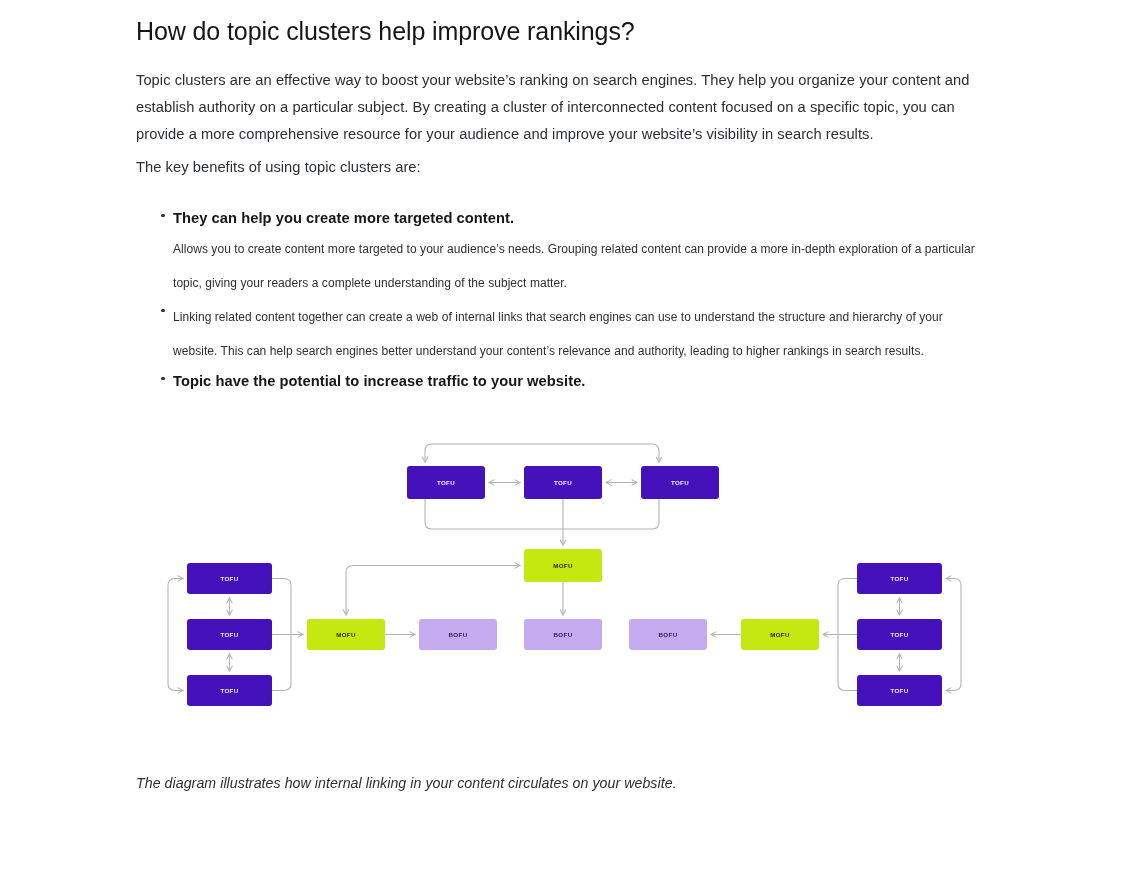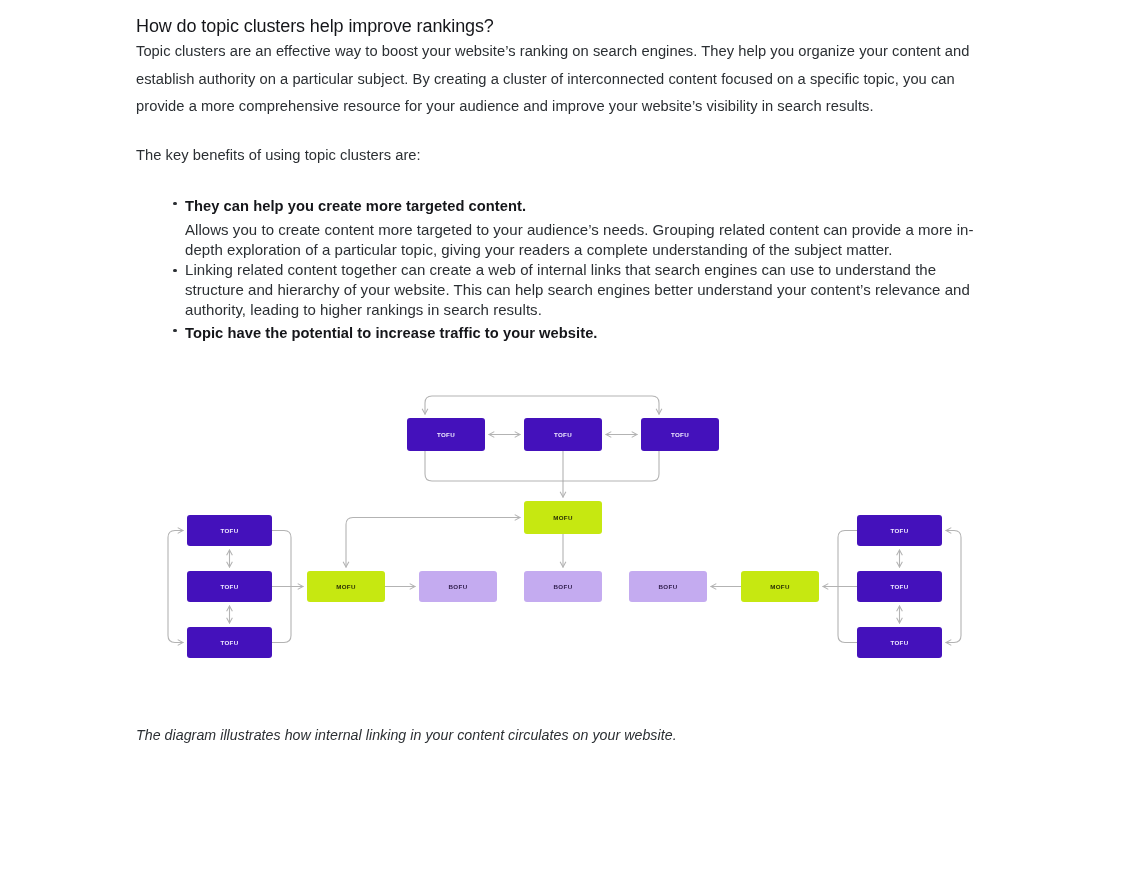--- a/index.html
+++ b/index.html
@@ -17,44 +17,44 @@
   }
   .page {
     position: absolute;
     left: 136px;
     top: 0;
     width: 852px;
   }
 
   
   .heading {
-    font-size: 18px;
+    font-size: 25px;
     font-weight: 400;
     color: #15161a;
     letter-spacing: -0.1px;
     margin: 0;
     padding-top: 15px;
     line-height: 1.3;
   }
 
   
   .para {
     font-size: 14.7px;
     line-height: 27.3px;
     color: #2b2f33;
     margin: 0;
     letter-spacing: 0.05px;
   }
-  .para-intro { }
-  .para-lead  { margin-top: 22px; }
+  .para-intro { margin-top: 19px; }
+  .para-lead  { margin-top: 6px; }
 
   
   .benefits {
     list-style: none;
-    margin: 12px;
+    margin: 0;
     padding: 0;
     margin-top: 23px;
   }
   .benefit {
     position: relative;
     padding-left: 37px;
     margin-bottom: 0;
   }
   .benefit .bullet {
     position: absolute;
@@ -67,22 +67,22 @@
   }
   .benefit-title {
     font-size: 14.7px;
     line-height: 27.3px;
     font-weight: 700;
     color: #15161a;
     letter-spacing: 0.05px;
     display: block;
   }
   .benefit-desc {
-    font-size: 15px;
-    line-height: 20px;
+    font-size: 12px;
+    line-height: 34px;
     color: #2b2f33;
     letter-spacing: 0.05px;
     display: block;
   }
 
   
   .diagram-wrap {
     position: relative;
     margin-top: 42px;
     width: 852px;

